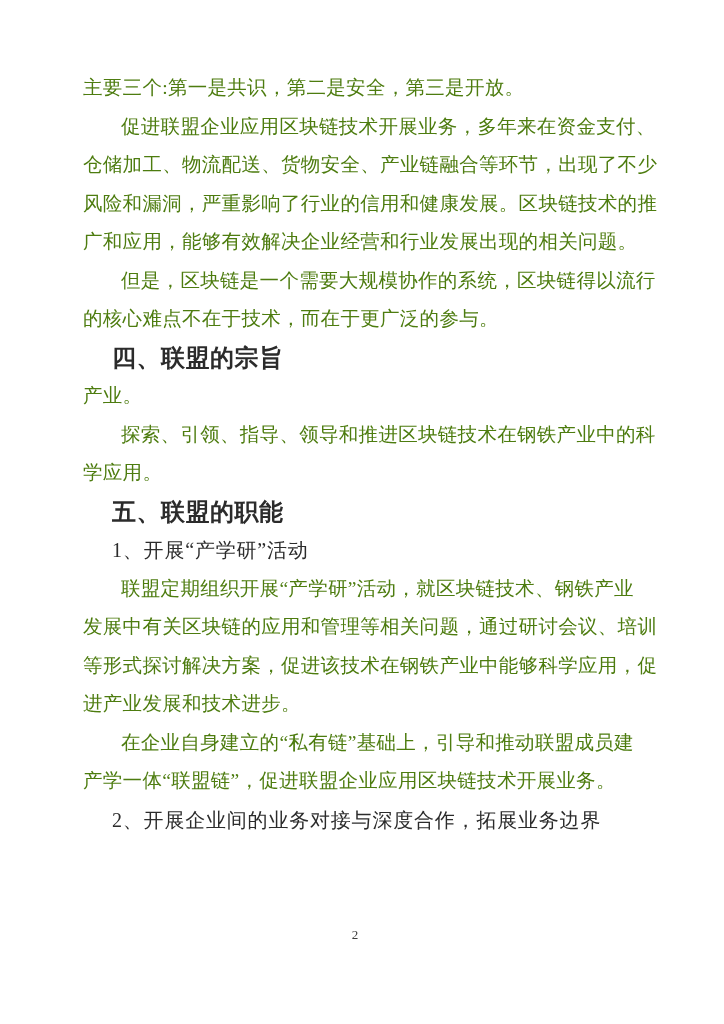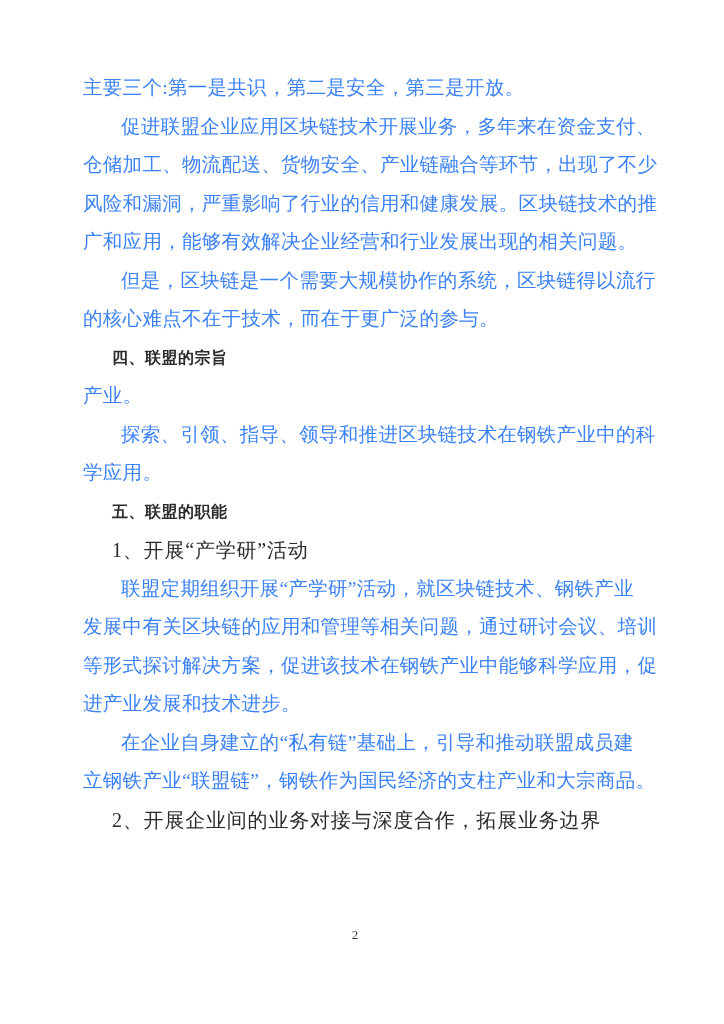--- a/index.html
+++ b/index.html
@@ -18,30 +18,30 @@
   .content {
     position: absolute;
     top: 69px;
     left: 83px;
     width: 560px;
   }
   .line {
     height: 38.5px;
     line-height: 38.5px;
     font-size: 19.5px;
-    color: #3b82f6;
+    color: #4d7c0f;
     letter-spacing: 0.3px;
     white-space: nowrap;
     font-weight: 400;
   }
   .line.heading {
     font-family: "Liberation Sans", "DejaVu Sans", sans-serif;
     font-weight: 700;
     color: #2b2b2b;
-    font-size: 16px;
+    font-size: 24px;
     letter-spacing: 0.5px;
   }
   .line.subheading {
     font-weight: 400;
     color: #2b2b2b;
     font-size: 20px;
     letter-spacing: 0.8px;
   }
   .indent-none { padding-left: 0; }
   .indent-para { padding-left: 38px; }
@@ -74,17 +74,17 @@
       <div class="line body indent-none">产业。</div>
       <div class="line body indent-para">探索、引领、指导、领导和推进区块链技术在钢铁产业中的科</div>
       <div class="line body indent-none">学应用。</div>
       <div class="line heading indent-heading">五、联盟的职能</div>
       <div class="line subheading indent-heading">1、开展“产学研”活动</div>
       <div class="line body indent-para">联盟定期组织开展“产学研”活动，就区块链技术、钢铁产业</div>
       <div class="line body indent-none">发展中有关区块链的应用和管理等相关问题，通过研讨会议、培训</div>
       <div class="line body indent-none">等形式探讨解决方案，促进该技术在钢铁产业中能够科学应用，促</div>
       <div class="line body indent-none">进产业发展和技术进步。</div>
       <div class="line body indent-para">在企业自身建立的“私有链”基础上，引导和推动联盟成员建</div>
-      <div class="line body indent-none">立钢铁产业“联盟链”，钢铁作为国民经济的支柱产业和大宗商品。</div>
+      <div class="line body indent-none">产学一体“联盟链”，促进联盟企业应用区块链技术开展业务。</div>
       <div class="line subheading indent-heading">2、开展企业间的业务对接与深度合作，拓展业务边界</div>
     </div>
   <div class="page-number">2</div>
 </div>
 
 </body></html>

